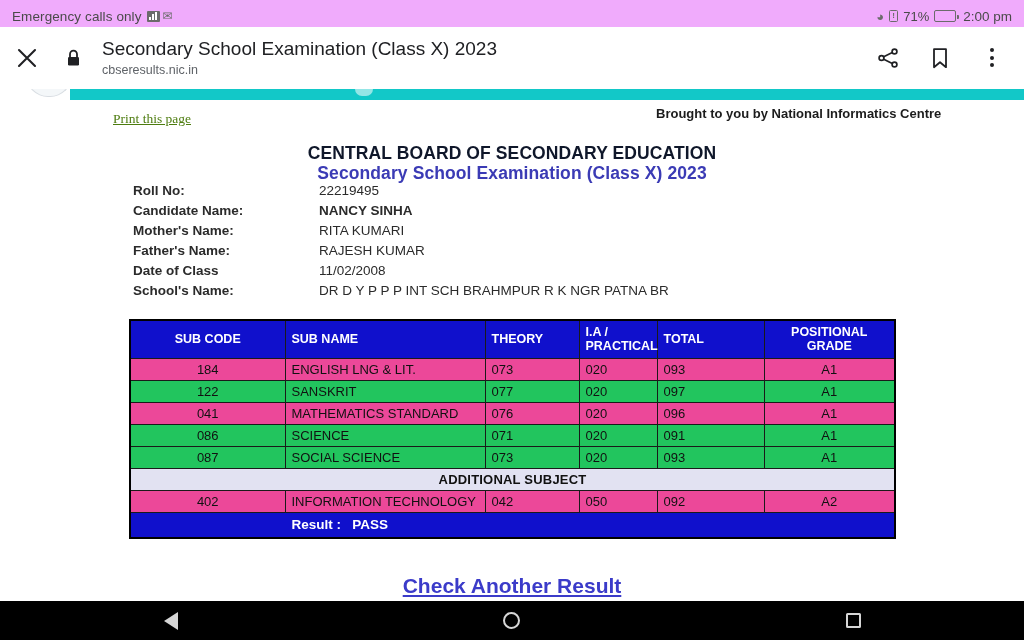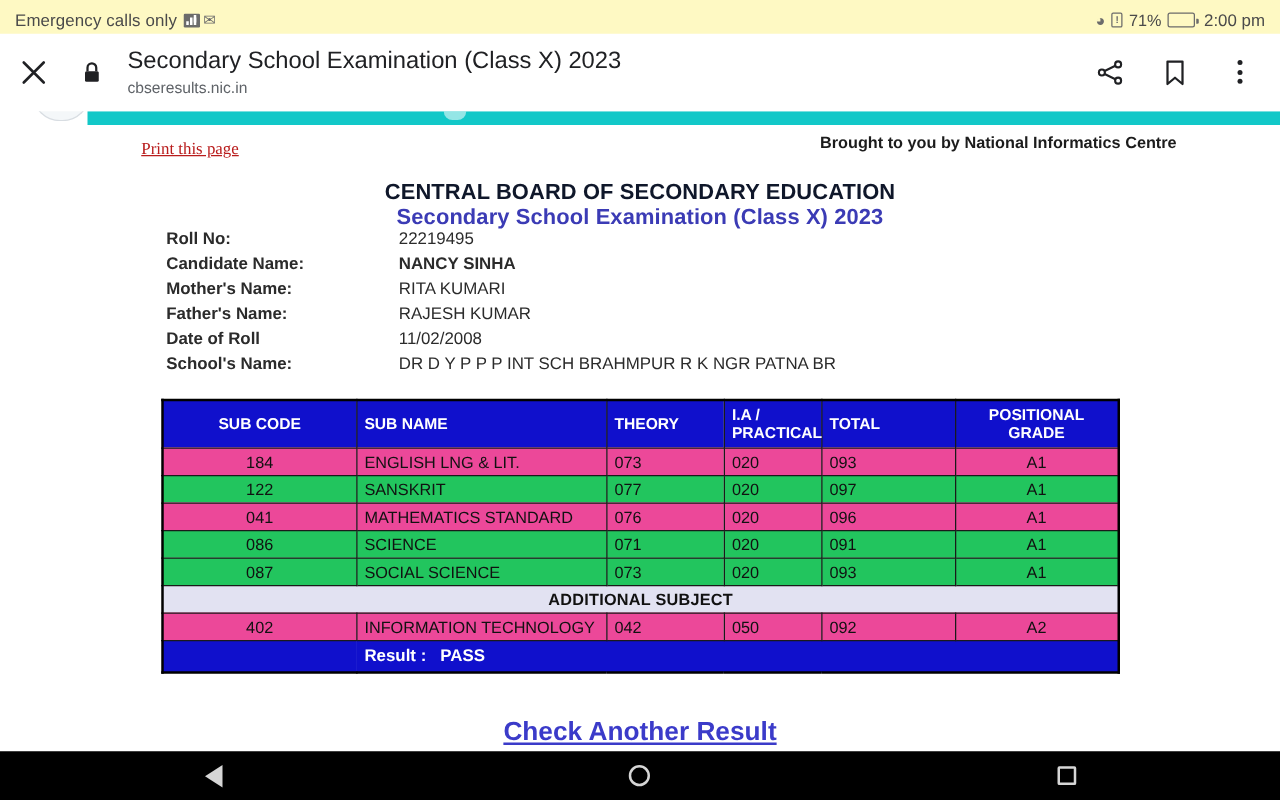--- a/index.html
+++ b/index.html
@@ -7,21 +7,21 @@
     width: 1024px; height: 640px;
     background: #ffffff;
     font-family: "Liberation Sans", sans-serif;
     overflow: hidden;
   }
   #screen { position: relative; width: 1024px; height: 640px; background: #fff; }
 
   
   .status-bar {
     position: absolute; top: 0; left: 0; width: 1024px; height: 27px;
-    background: #fef9c3; display: flex; align-items: center;
+    background: #f0abfc; display: flex; align-items: center;
     padding: 16px 12px; justify-content: space-between;
   }
   .status-left { display: flex; align-items: center; gap: 3px; }
   .status-text { font-size: 13.5px; color: #4a4a4a; letter-spacing: .1px; }
   .sig-icon {
     display: inline-block; width: 13px; height: 11px; position: relative;
     background: #6b6b6b; border-radius: 1px; margin-left: 2px;
   }
   .sig-icon::before {
     content: ""; position: absolute; left: 2px; bottom: 2px;
@@ -92,21 +92,21 @@
     border-bottom-right-radius: 10px; opacity: .55;
   }
   .logo-remnant {
     position: absolute; top: -14px; left: 26px; width: 46px; height: 22px;
     border-radius: 0 0 24px 24px; border: 1px solid #d8dde2;
     border-top: none; background: #f4f7f9;
   }
 
   .print-link {
     position: absolute; top: 22px; left: 113px;
-    font-size: 13.5px; color: #b91c1c; text-decoration: underline;
+    font-size: 13.5px; color: #4d7c0f; text-decoration: underline;
     cursor: pointer; font-family: "Liberation Serif", serif;
   }
   .nic-credit {
     position: absolute; top: 17px; left: 656px;
     font-size: 13px; color: #1c1c1c; font-weight: bold;
   }
 
   .doc-title-1 {
     position: absolute; top: 54px; left: 0; width: 1024px; text-align: center;
     font-size: 17.5px; font-weight: bold; color: #0f172a; letter-spacing: .1px;
@@ -264,21 +264,21 @@
       </div>
       <div class="info-row">
         <span class="info-label">Mother's Name:</span>
         <span class="info-value">RITA KUMARI</span>
       </div>
       <div class="info-row">
         <span class="info-label">Father's Name:</span>
         <span class="info-value">RAJESH KUMAR</span>
       </div>
       <div class="info-row">
-        <span class="info-label">Date of Roll</span>
+        <span class="info-label">Date of Class</span>
         <span class="info-value">11/02/2008</span>
       </div>
       <div class="info-row">
         <span class="info-label">School's Name:</span>
         <span class="info-value">DR D Y P P P INT SCH BRAHMPUR R K NGR PATNA BR</span>
       </div>
     </div>
 
     <table class="marks-table">
       <colgroup>

